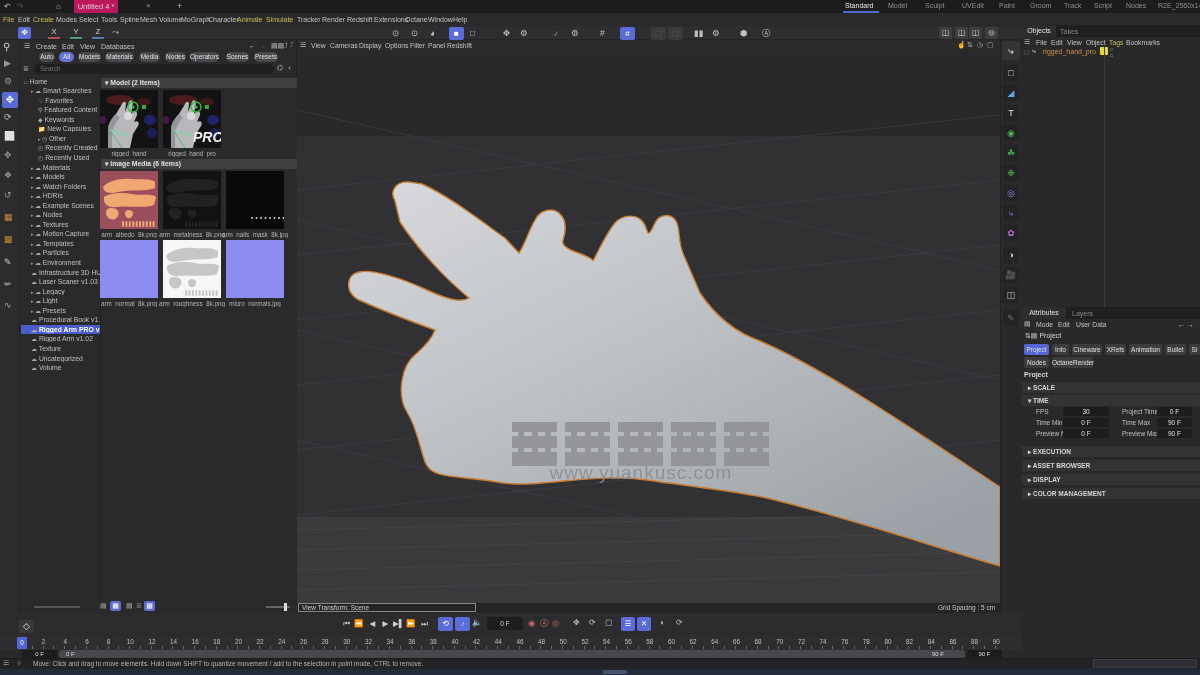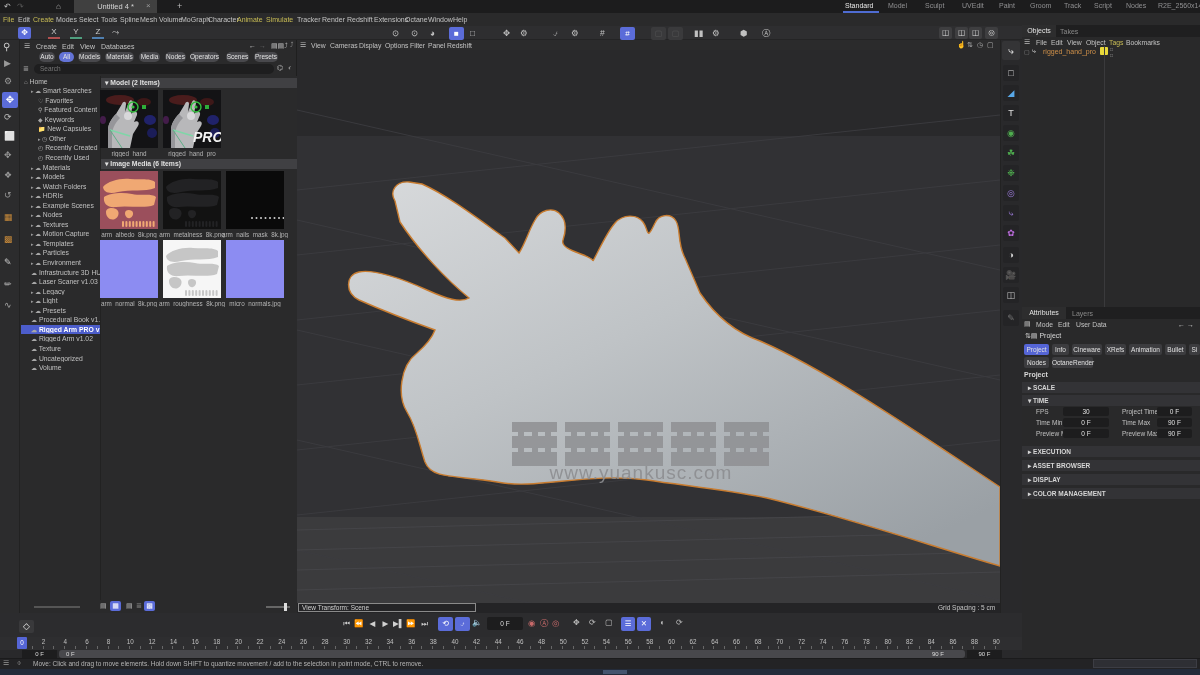--- a/index.html
+++ b/index.html
@@ -6,21 +6,21 @@
 body{font-family:"Liberation Sans",sans-serif;-webkit-font-smoothing:antialiased;}
 #page{position:relative;width:1200px;height:675px;background:#2a2a2b;overflow:hidden;}
 .abs{position:absolute;}
 </style></head><body>
 <div id="page">
 
 <div class="abs" style="left:0;top:0;width:1200px;height:13px;background:#1c1c1d;"></div>
 <div class="abs" style="left:4px;top:2px;color:#bbb;font-size:8px;">↶</div>
 <div class="abs" style="left:17px;top:2px;color:#555;font-size:8px;">↷</div>
 <div class="abs" style="left:56px;top:2px;color:#aaa;font-size:8px;">⌂</div>
-<div class="abs" style="left:74px;top:0;width:83px;height:13px;background:#404040;color:#d5d5d5;font-size:7.5px;text-align:center;line-height:13px;">Untitled 4 *</div>
+<div class="abs" style="left:74px;top:0;width:44px;height:13px;background:#be185d;color:#d5d5d5;font-size:7.5px;text-align:center;line-height:13px;">Untitled 4 *</div>
 <div class="abs" style="left:146px;top:1px;color:#999;font-size:8px;">×</div>
 <div class="abs" style="left:177px;top:1px;color:#bbb;font-size:9px;">+</div>
 <div class="abs" style="left:845px;top:2px;color:#e8e8e8;font-size:7px;">Standard</div>
     <div class="abs" style="left:888px;top:2px;color:#909092;font-size:7px;">Model</div>
     <div class="abs" style="left:925px;top:2px;color:#909092;font-size:7px;">Sculpt</div>
     <div class="abs" style="left:962px;top:2px;color:#909092;font-size:7px;">UVEdit</div>
     <div class="abs" style="left:999px;top:2px;color:#909092;font-size:7px;">Paint</div>
     <div class="abs" style="left:1030px;top:2px;color:#909092;font-size:7px;">Groom</div>
     <div class="abs" style="left:1064px;top:2px;color:#909092;font-size:7px;">Track</div>
     <div class="abs" style="left:1094px;top:2px;color:#909092;font-size:7px;">Script</div>

